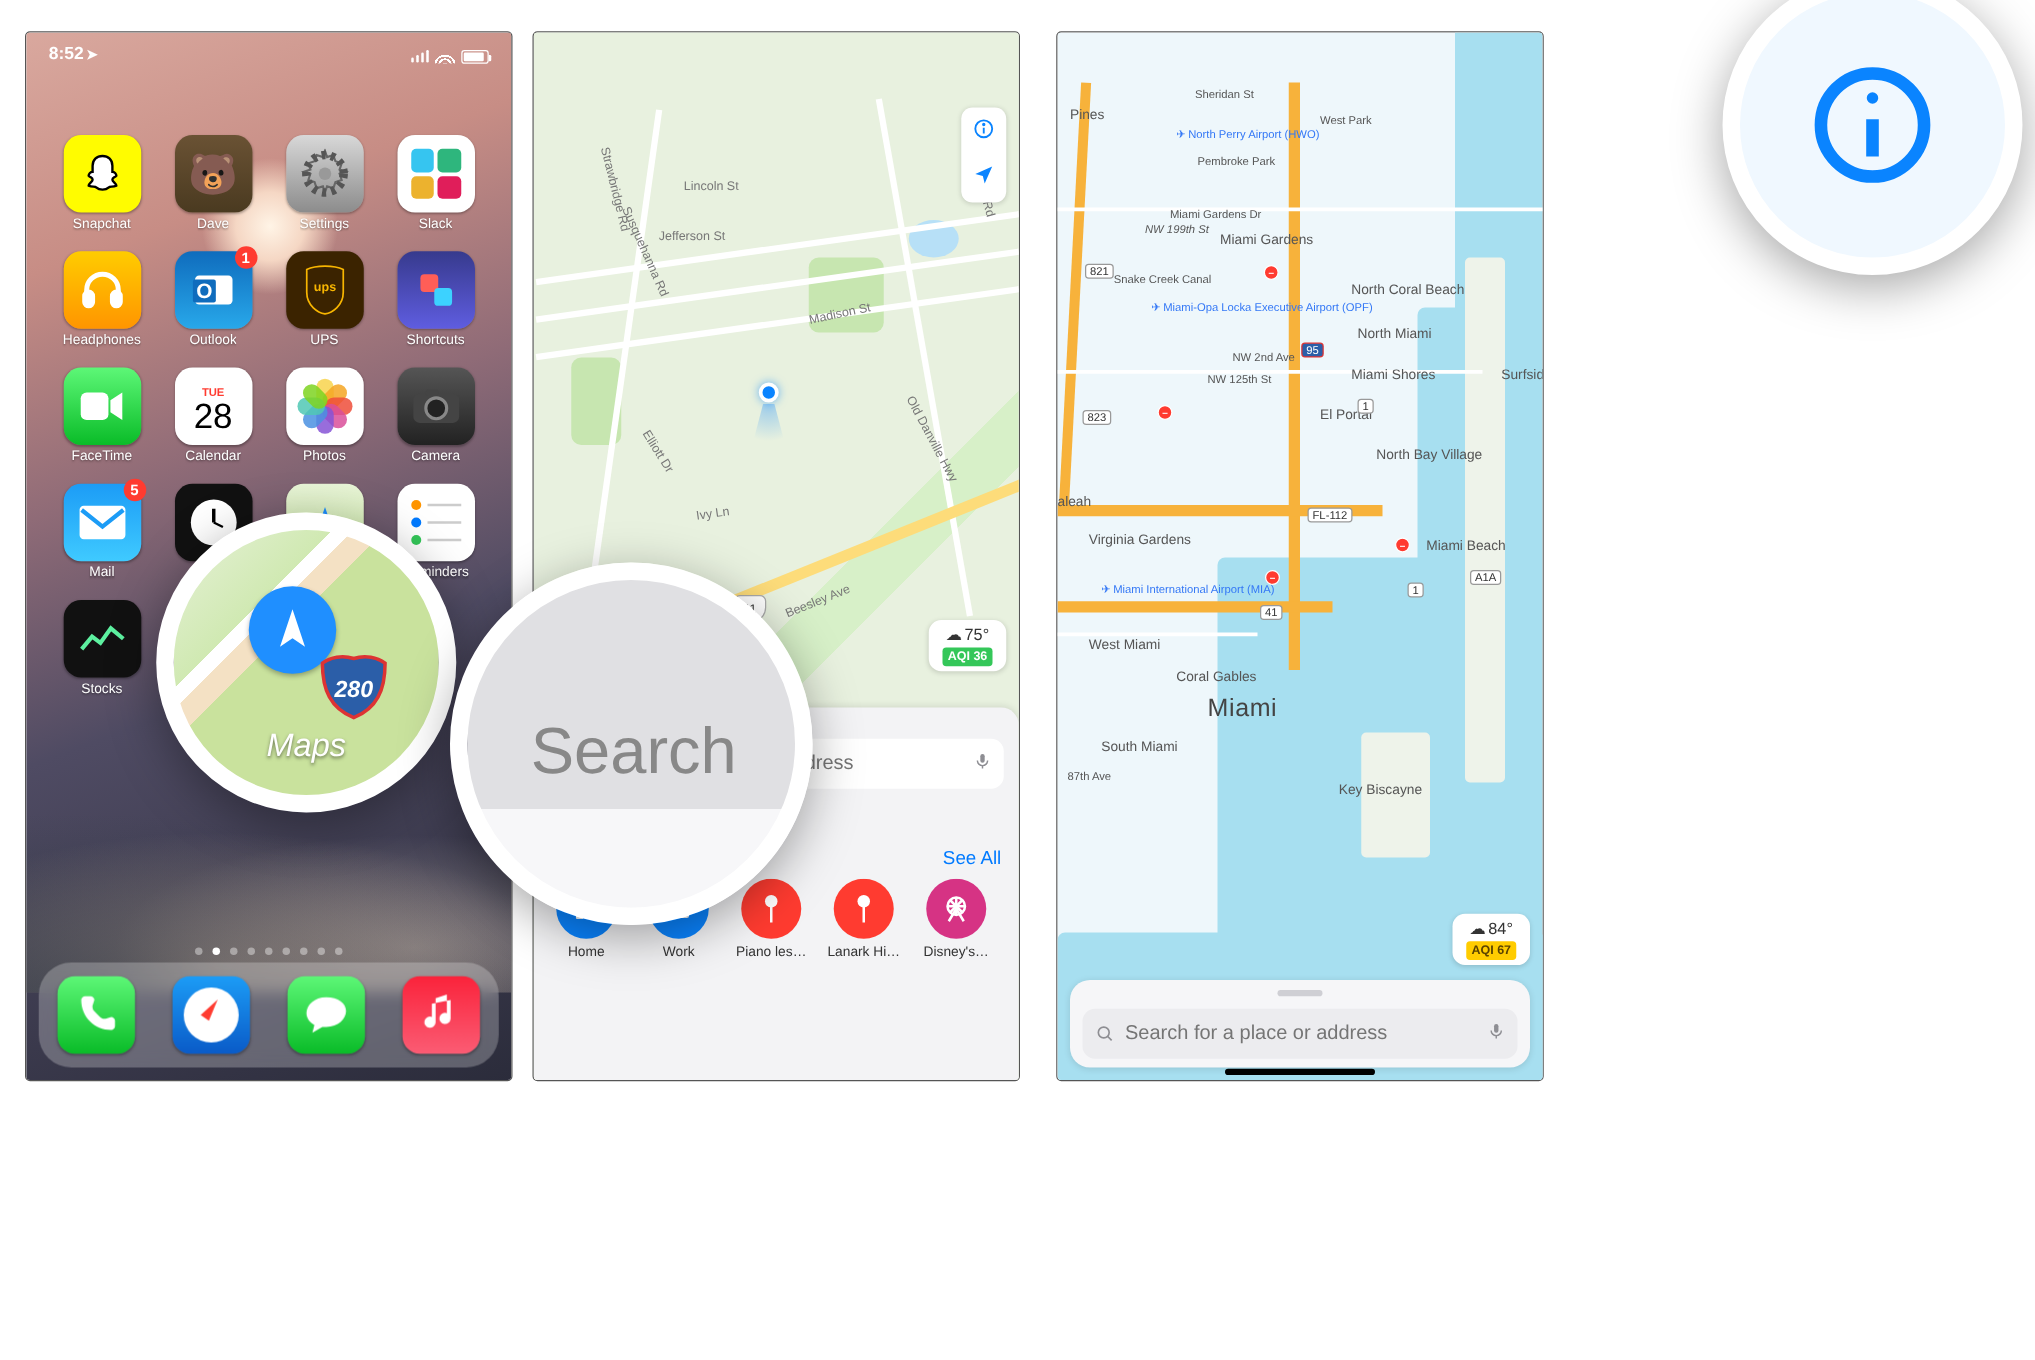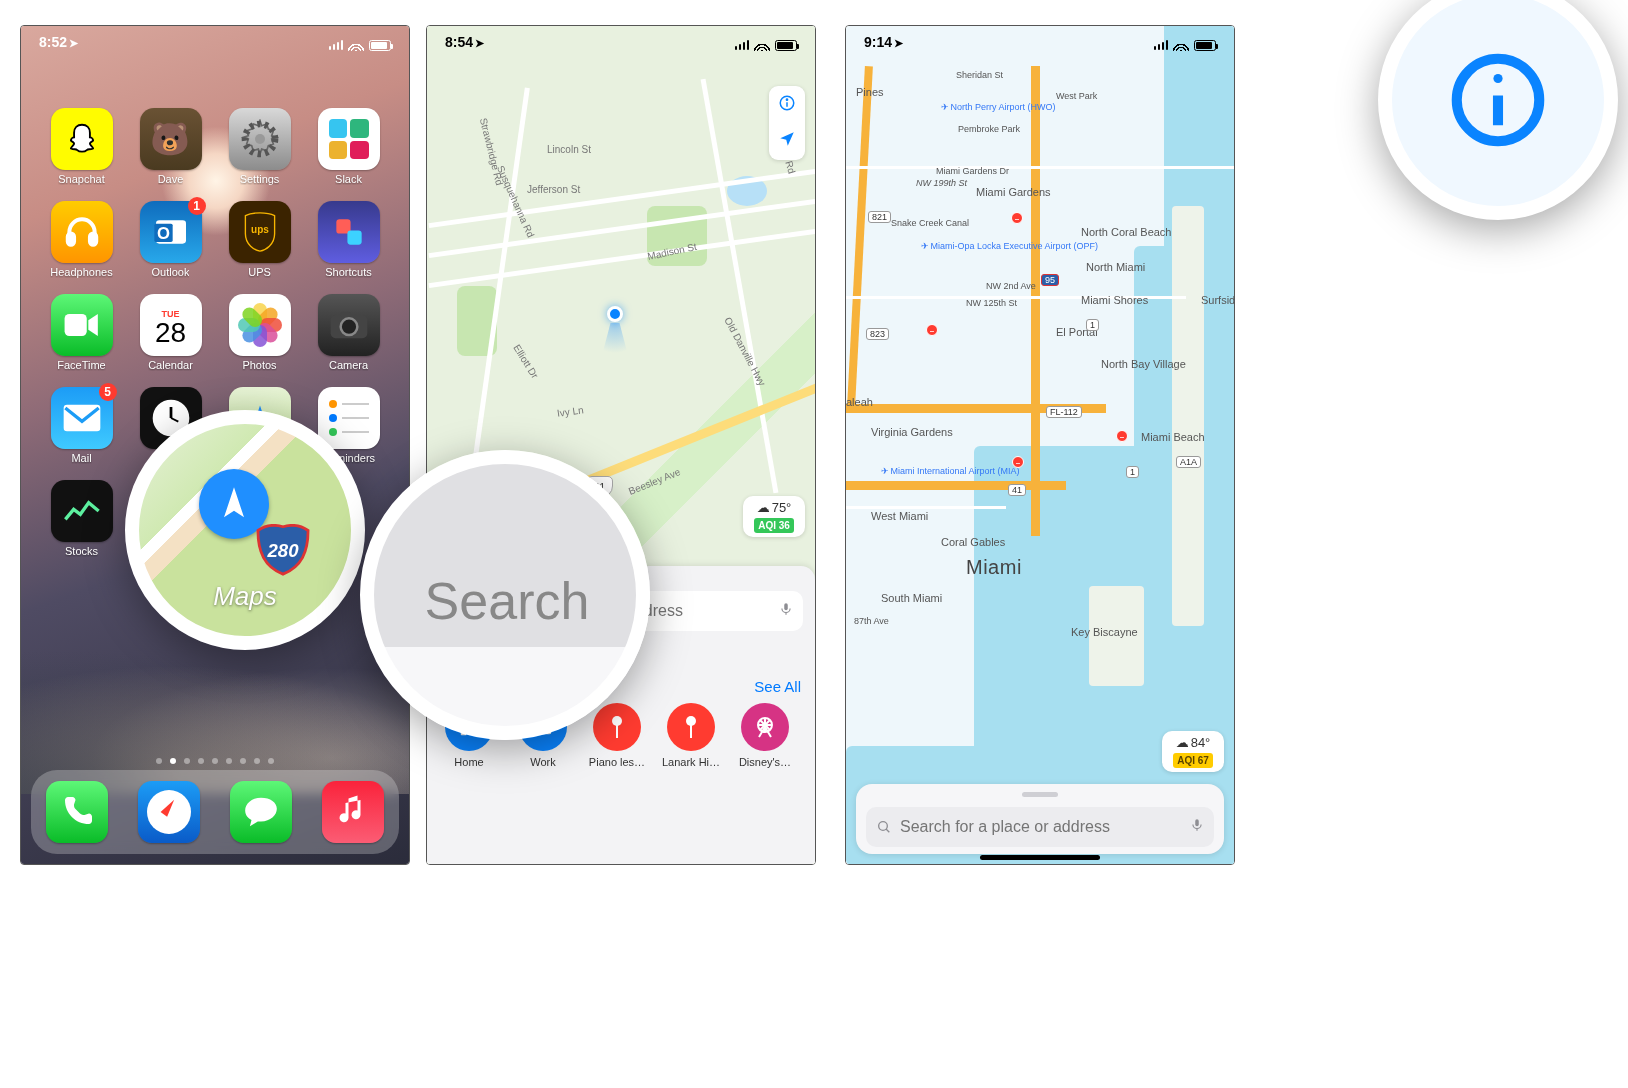--- a/index.html
+++ b/index.html
@@ -516,33 +516,20 @@
     <div class="street-label" style="left:336px;top:120px;transform:rotate(74deg)">Fasold Rd</div>
     <div class="street-label" style="left:80px;top:330px;transform:rotate(58deg)">Elliott Dr</div>
     <div class="street-label" style="left:130px;top:380px;transform:rotate(-8deg)">Ivy Ln</div>
     <div class="street-label" style="left:280px;top:320px;transform:rotate(62deg)">Old Danville Hwy</div>
     <div class="street-label" style="left:200px;top:450px;transform:rotate(-22deg)">Beesley Ave</div>
 
     <div class="shield" style="left:160px;top:450px">11</div>
     <div class="user-loc" style="left:180px;top:280px"></div>
   </div>
 
-  <div class="status-dark">
-    <span><span>8:54</span><span class="loc-arrow">➤</span></span>
-    <span class="status-icons">
-      <span class="sig">
-          <span style="height:4px"></span>
-          <span style="height:6px"></span>
-          <span style="height:8px"></span>
-          <span style="height:10px"></span>
-        </span>
-      <span class="wifi-ic"></span>
-      <span class="batt"></span>
-    </span>
-  </div>
 
   <div class="map-btn" style="top:60px">
     <span>
       <svg viewBox="0 0 24 24" fill="none" stroke="#0a84ff" stroke-width="2">
           <circle cx="12" cy="12" r="9"></circle>
           <line x1="12" y1="11" x2="12" y2="17"></line>
           <circle cx="12" cy="7.5" r="0.8" fill="#0a84ff"></circle>
         </svg>
     </span>
     <span>
@@ -690,33 +677,20 @@
       <div class="route-shield " style="left: 200px; top: 380px;">FL-112</div>
       <div class="route-shield " style="left: 162px; top: 458px;">41</div>
       <div class="route-shield " style="left: 330px; top: 430px;">A1A</div>
       <div class="route-shield " style="left: 280px; top: 440px;">1</div>
       <div class="closure" style="left: 165px; top: 186px;">–</div>
       <div class="closure" style="left: 80px; top: 298px;">–</div>
       <div class="closure" style="left: 166px; top: 430px;">–</div>
       <div class="closure" style="left: 270px; top: 404px;">–</div>
     </div>
 
-  <div class="status-dark">
-    <span><span>9:14</span><span class="loc-arrow">➤</span></span>
-    <span class="status-icons">
-      <span class="sig">
-          <span style="height:4px"></span>
-          <span style="height:6px"></span>
-          <span style="height:8px"></span>
-          <span style="height:10px"></span>
-        </span>
-      <span class="wifi-ic"></span>
-      <span class="batt"></span>
-    </span>
-  </div>
 
   <div class="weather-chip" style="bottom:92px">
     <div class="t">☁<span>84°</span></div>
     <div class="aqi aqi-yellow">AQI 67</div>
   </div>
 
   <div class="sheet-small">
     <div class="grabber"></div>
     <div class="search-bar" style="background:#ececef">
       <svg class="svg-icon" width="16" height="16" viewBox="0 0 24 24" fill="none" stroke="#8e8e93" stroke-width="2">

